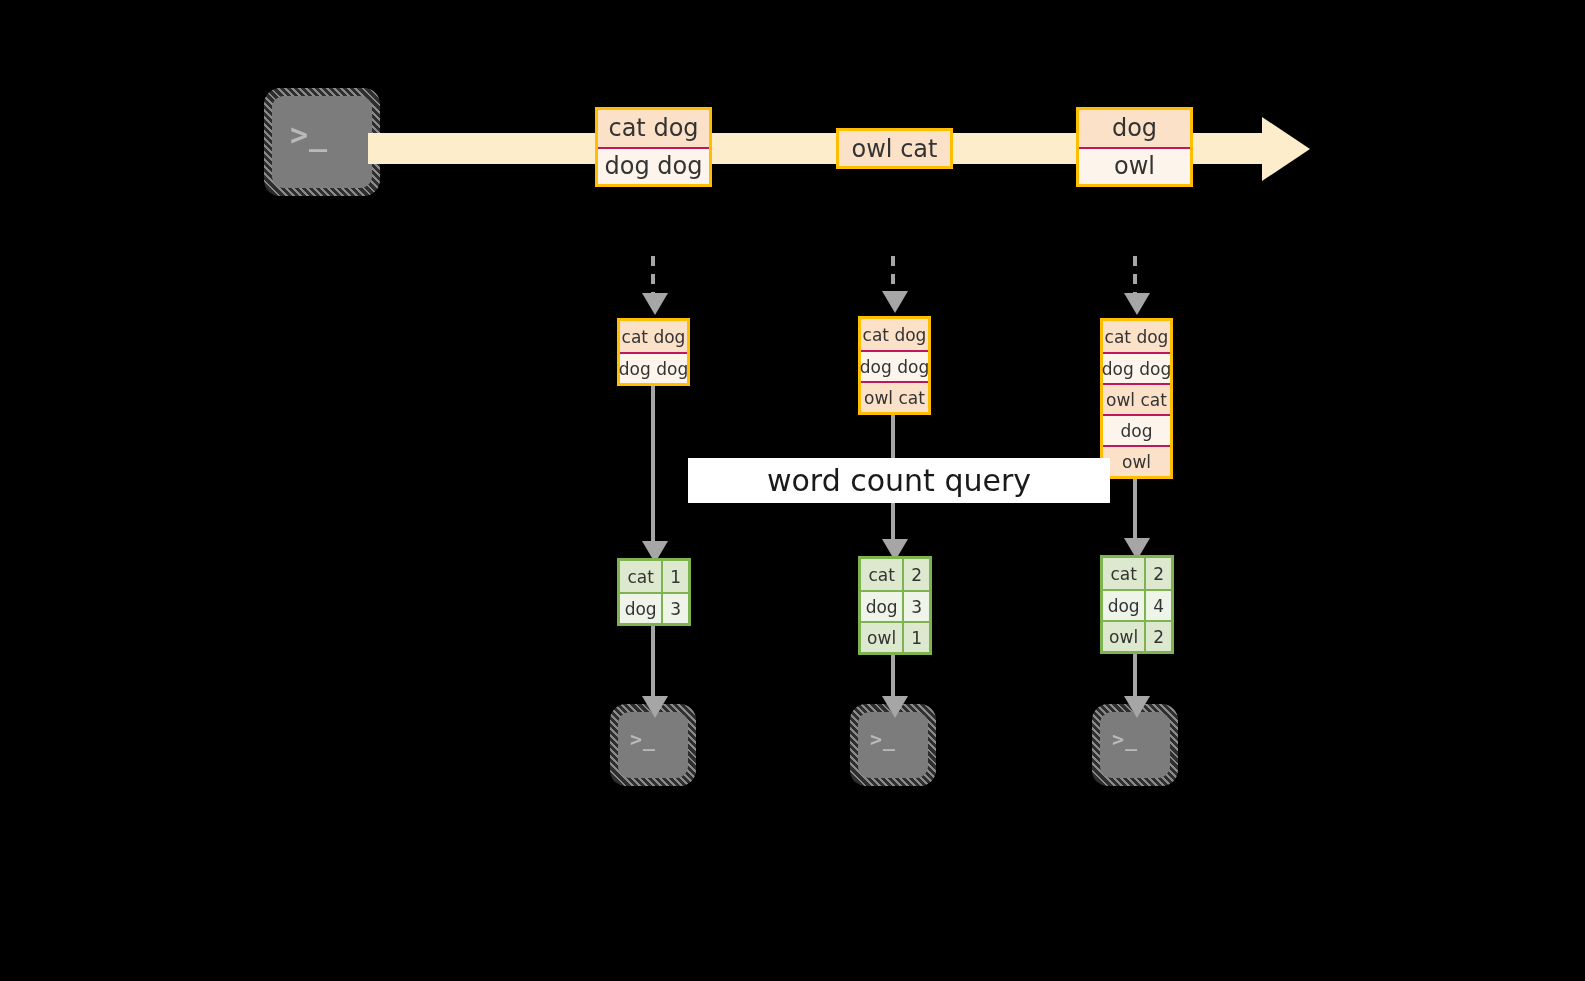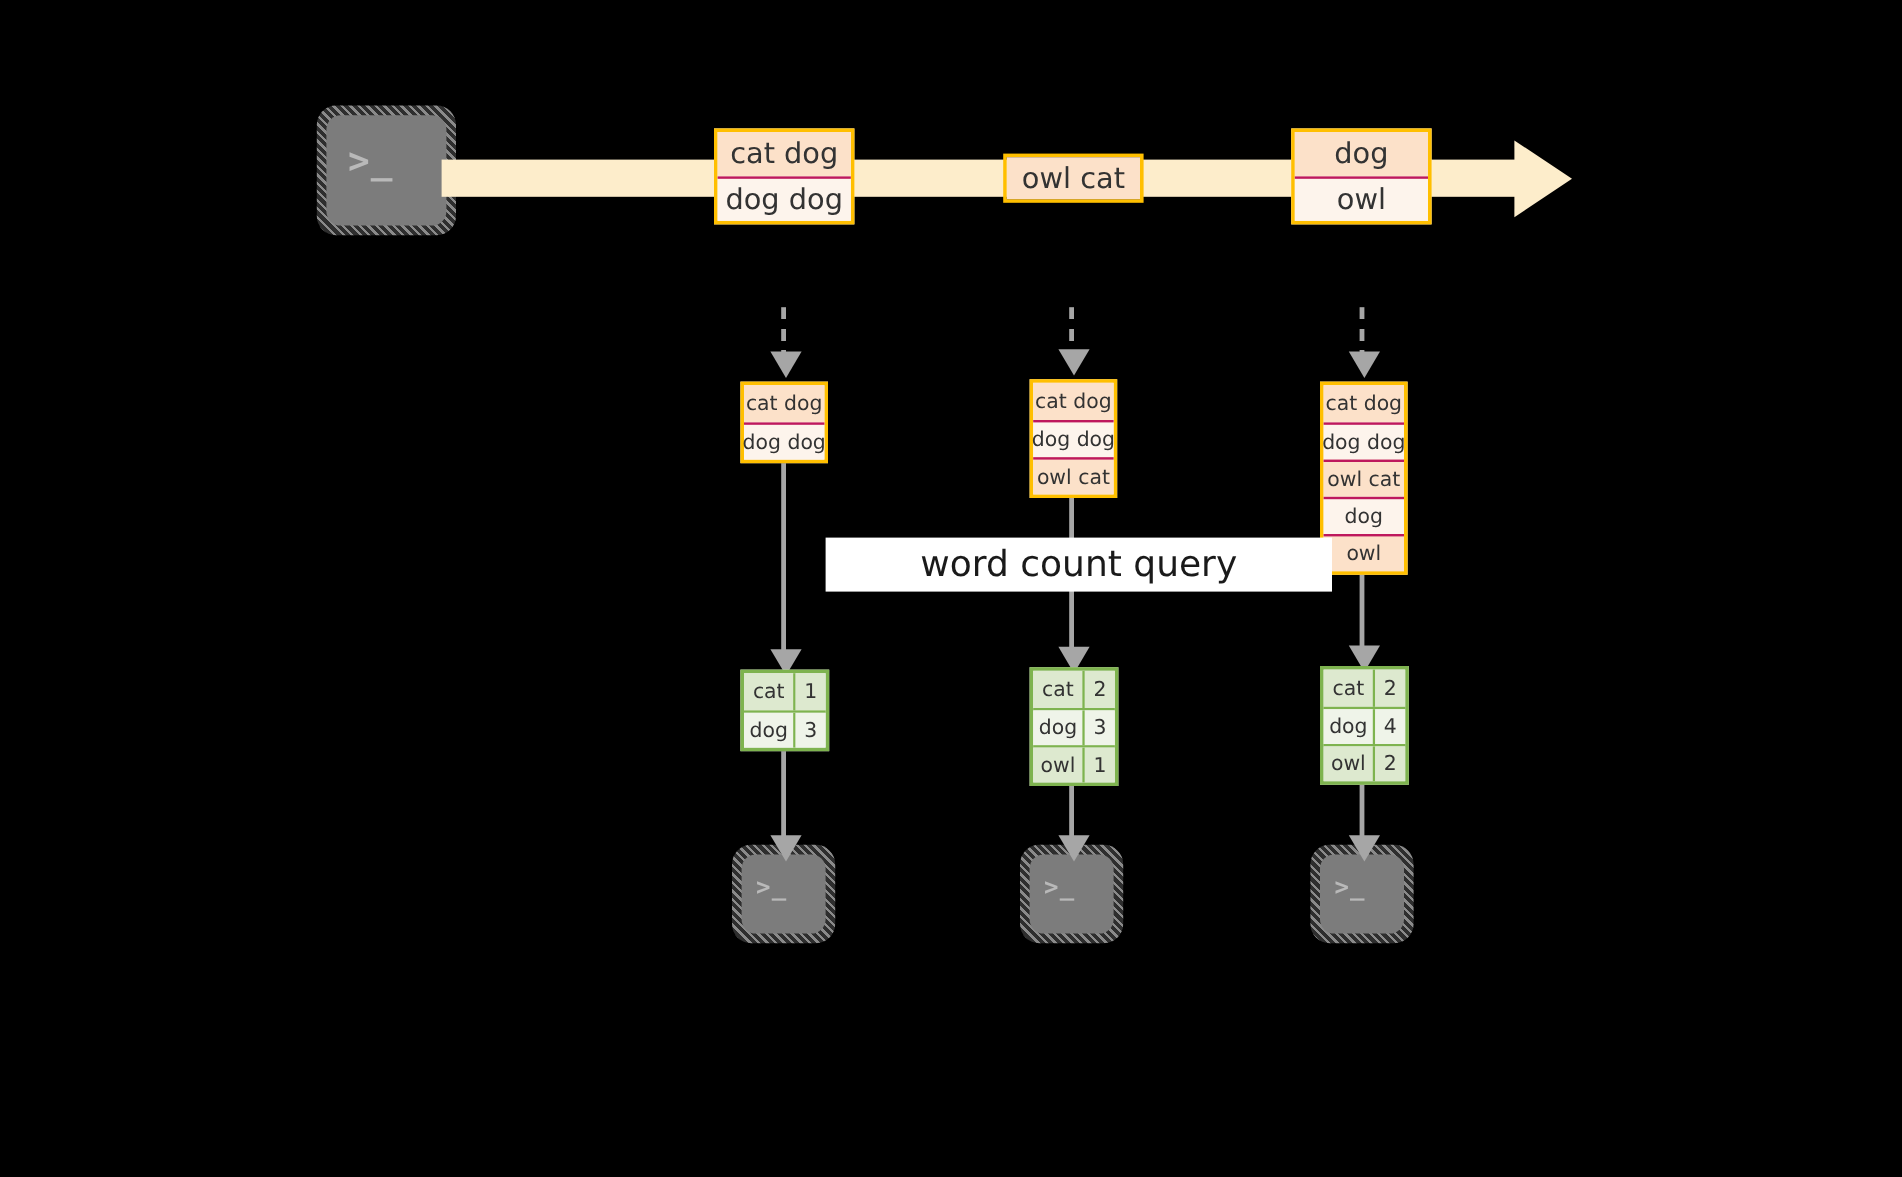--- a/index.html
+++ b/index.html
@@ -290,17 +290,17 @@
 
   <div class="vline" style="left:1133px; top:654px; height:47px;"></div>
   <div class="vhead" style="left:1124px; top:696px;"></div>
 
   <div class="term" style="left:1100px; top:712px; width:70px; height:66px; border:none;">
     <div class="term-hatch"></div>
     <div class="term-body"></div>
     <div class="term-glyph" style="left:12px; top:17px; font-size:20px;">&gt;_</div>
   </div>
 
-  <div class="banner" style="left:688px; top:448px; width:422px; height:45px;align-items:center;">
+  <div class="banner" style="left:688px; top:458px; width:422px; height:45px;align-items:center;">
     <span>word count query</span>
   </div>
 
 </div>
 
 </body></html>

